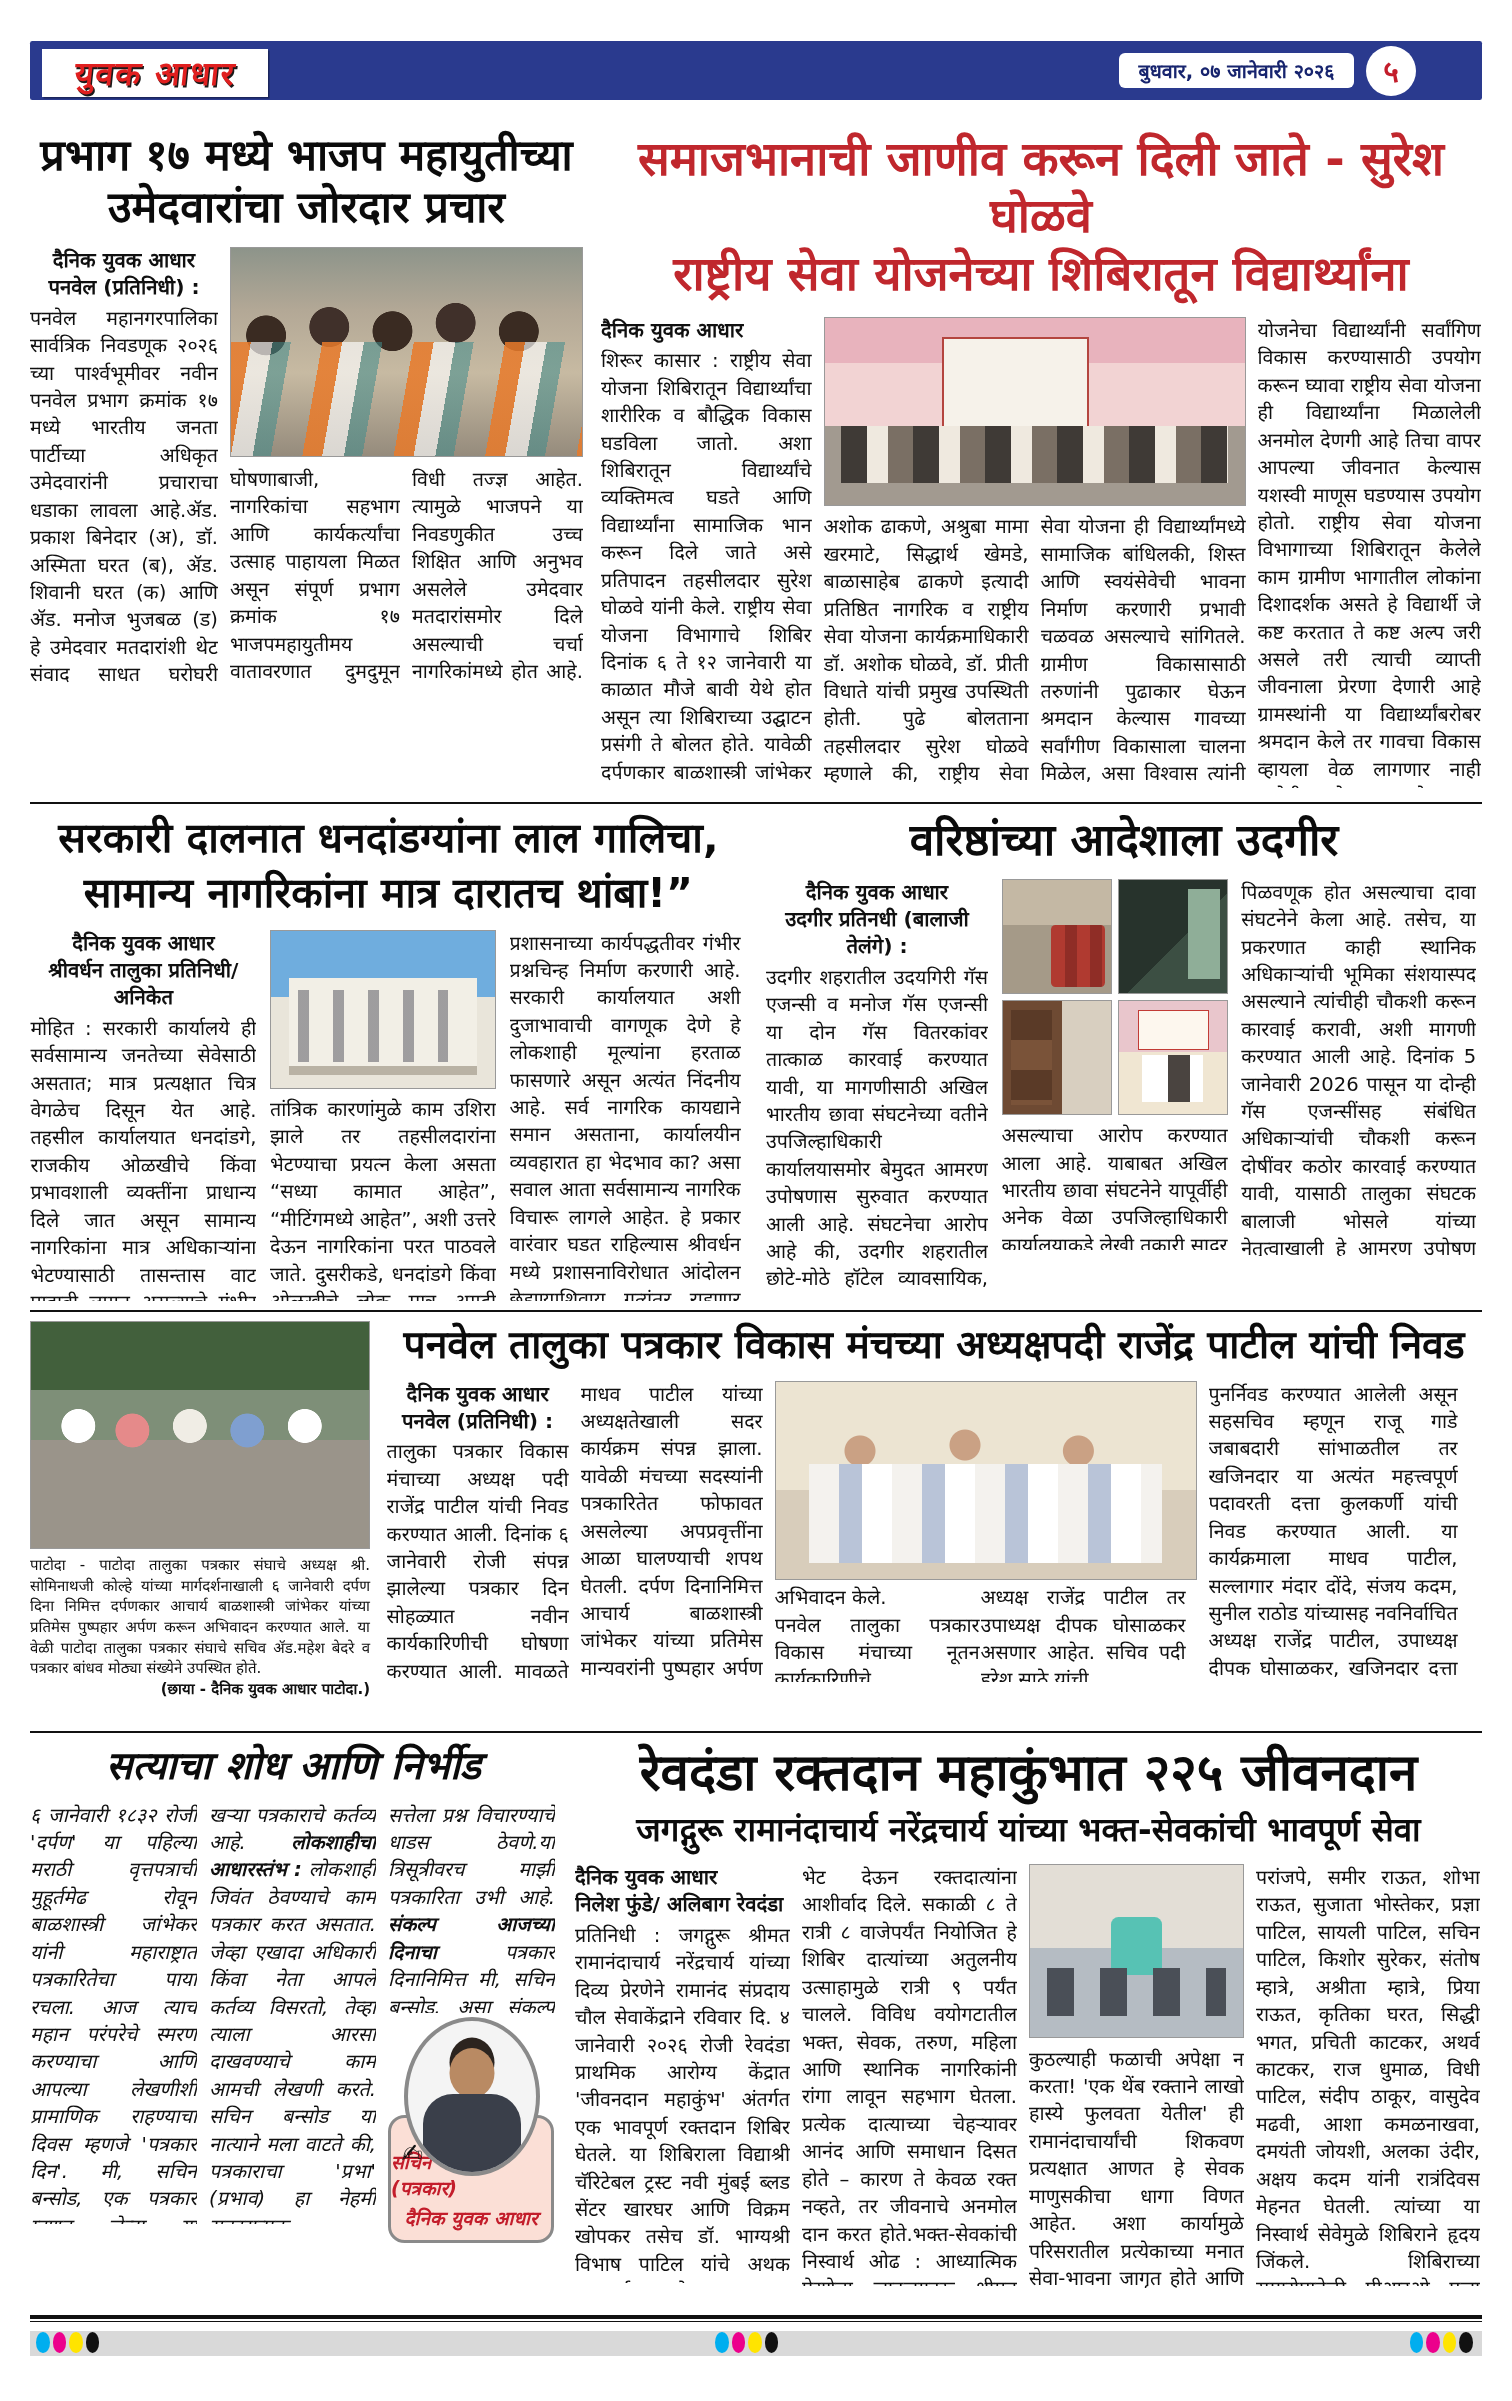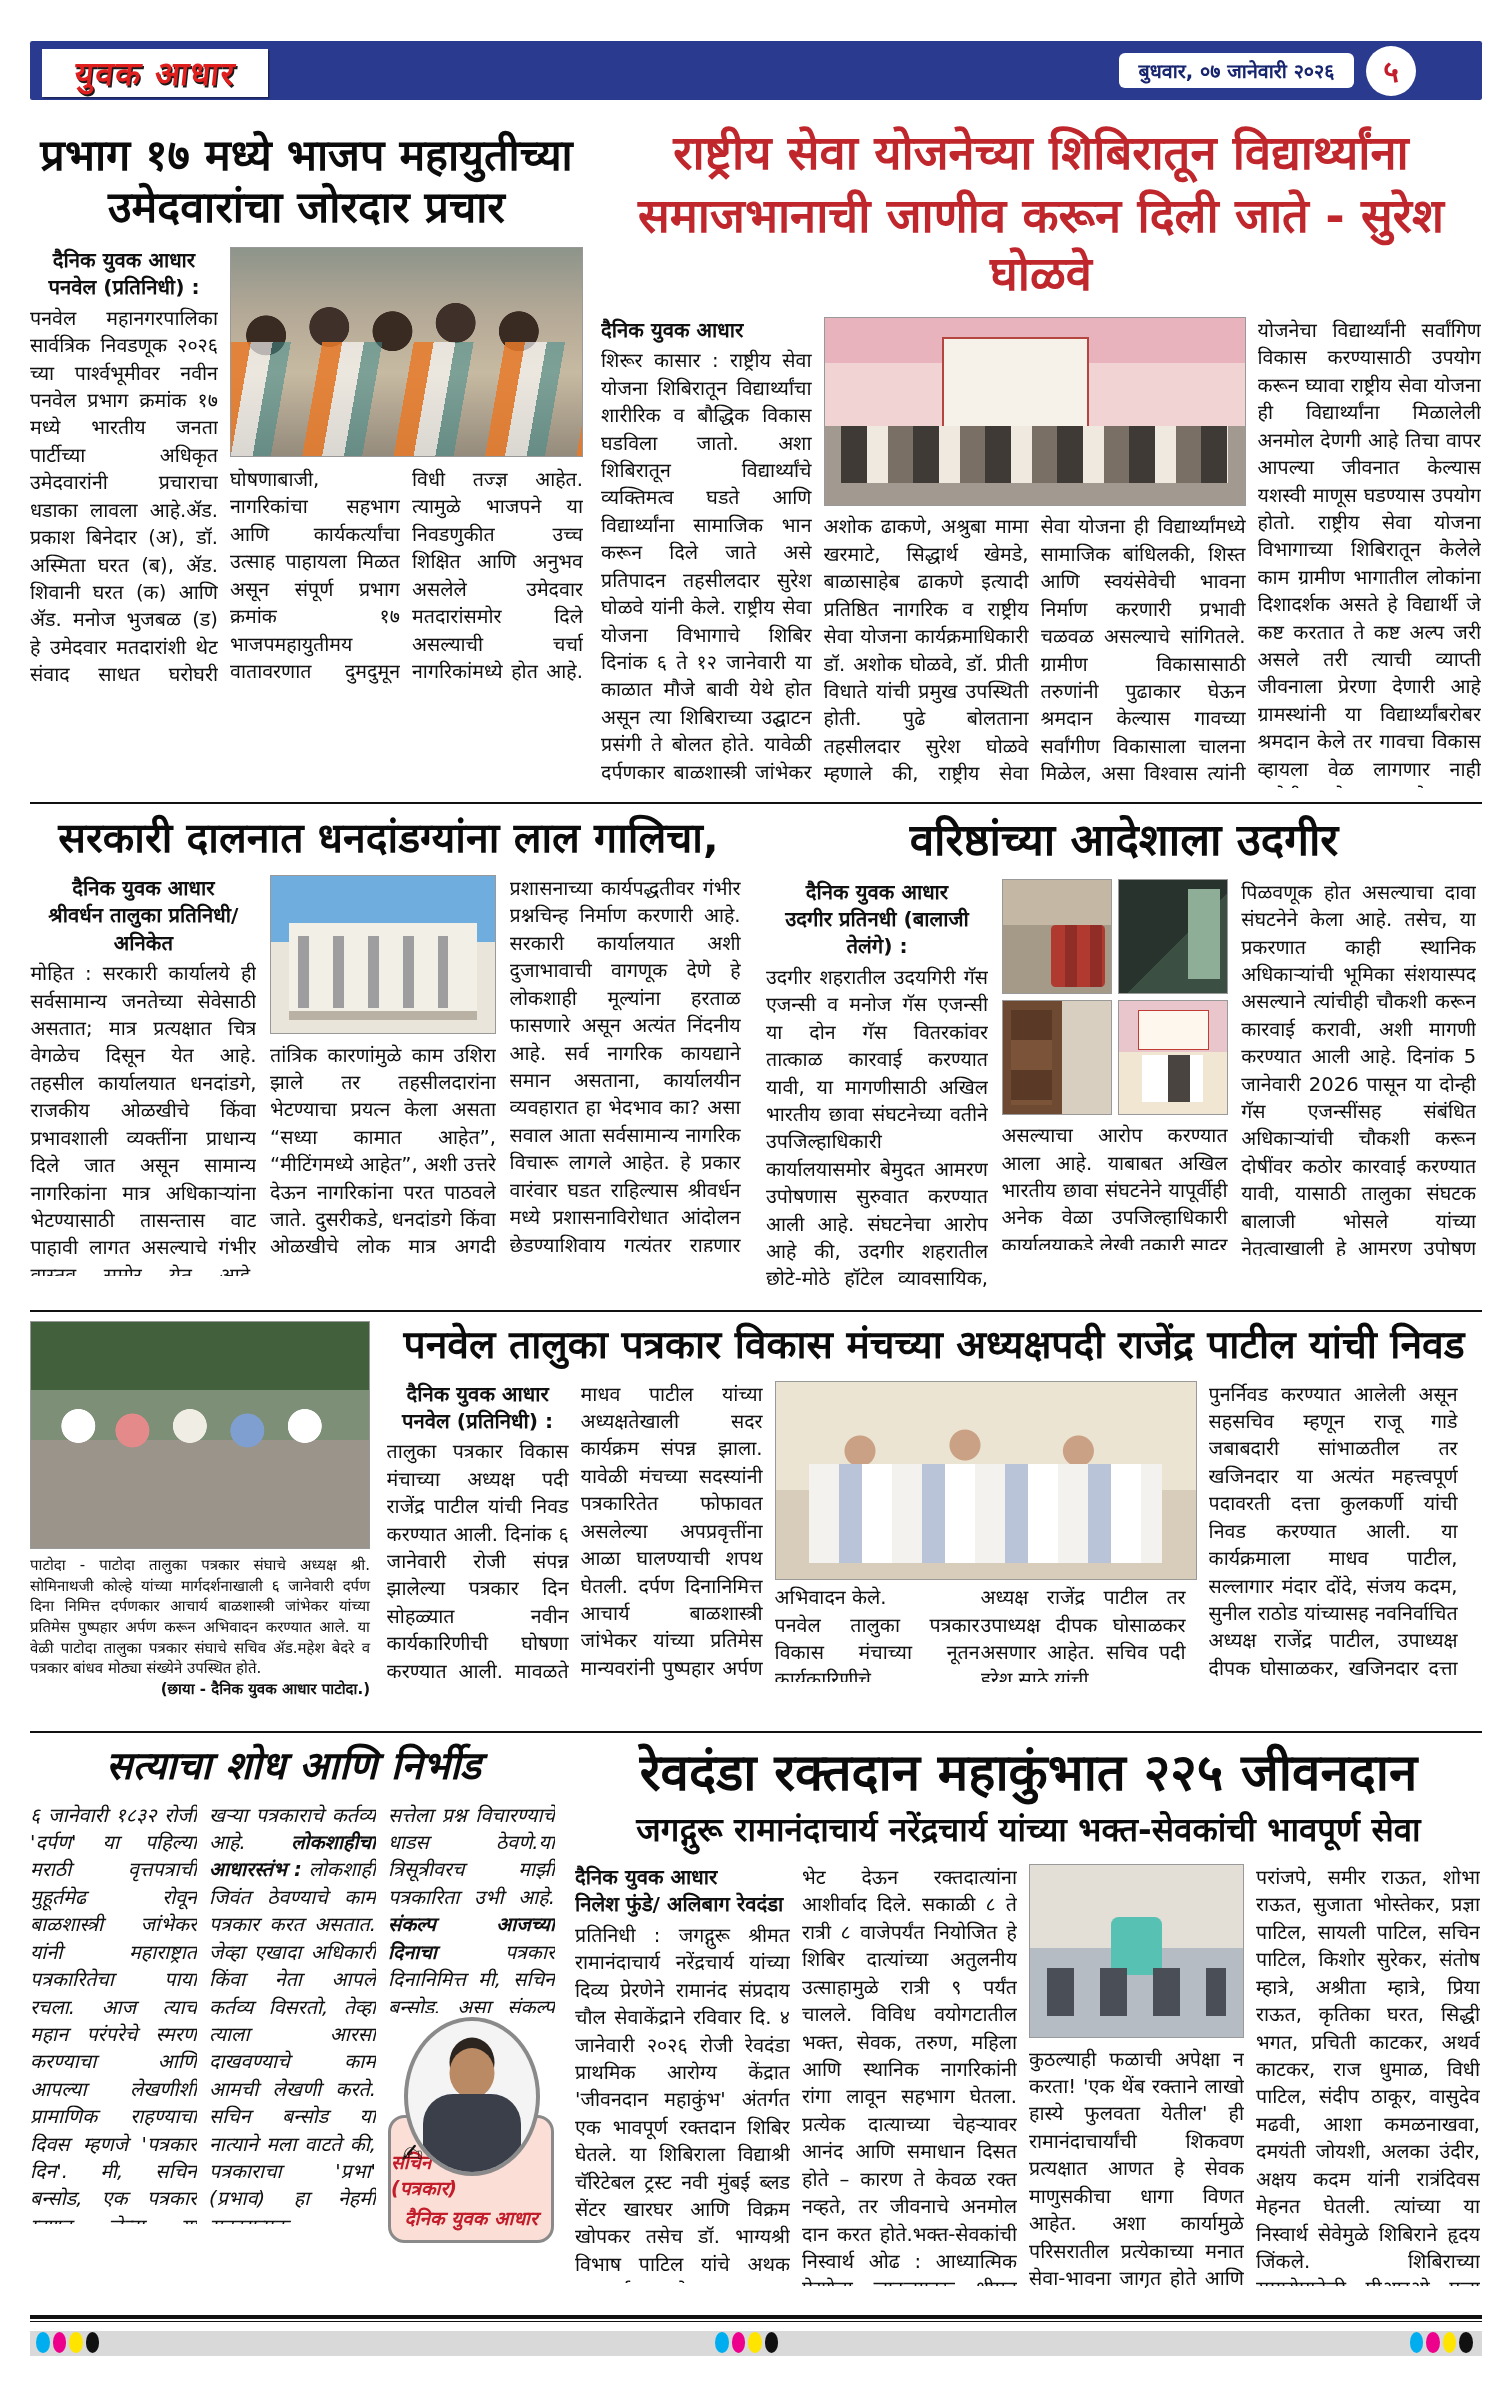--- a/index.html
+++ b/index.html
@@ -143,22 +143,22 @@
             <div class="ph ph-rally" style="height:208px;"></div>
             <div class="row" style="gap:12px;margin-top:9px;">
               <div class="col" style="width:170px;height:218px;">घोषणाबाजी, नागरिकांचा सहभाग आणि कार्यकर्त्यांचा उत्साह पाहायला मिळत असून संपूर्ण प्रभाग क्रमांक १७ भाजपमहायुतीमय वातावरणात दुमदुमून गेला आहे. विशेष म्हणजे, प्रभाग १७ मधील उमेदवारांपैकी डॉ. अस्मिता घरत या वैद्यकीय क्षेत्रातील असून, तर प्रकाश बिनेदार, शिवानी घरत आणि मनोज भुजबळ हे तिघेही</div>
               <div class="col" style="width:171px;height:218px;">विधी तज्ज्ञ आहेत. त्यामुळे भाजपने या निवडणुकीत उच्च शिक्षित आणि अनुभव असलेले उमेदवार मतदारांसमोर दिले असल्याची चर्चा नागरिकांमध्ये होत आहे. याच कारणामुळे सुज्ञ मतदारांकडून या उमेदवारांचे स्वागत होत असून, विकासाभिमुख नेतृत्वाला पाठिंबा देण्याची भावना प्रभागात दिसून येत आहे.</div>
             </div>
           </div>
         </div>
       </div>
 
       <div style="width:880px;overflow:hidden;">
+        <div class="hl red" style="font-size:47px;margin-top:6px;">समाजभानाची जाणीव करून दिली जाते - सुरेश घोळवे</div>
         <div class="hl red" style="font-size:47px;">राष्ट्रीय सेवा  योजनेच्या शिबिरातून विद्यार्थ्यांना</div>
-        <div class="hl red" style="font-size:47px;margin-top:6px;">समाजभानाची जाणीव करून दिली जाते - सुरेश घोळवे</div>
         <div class="row" style="margin-top:15px;gap:12px;">
           <div style="width:211px;">
             <div class="byline" style="text-align:left;">दैनिक युवक आधार</div>
             <div class="col" style="height:437px;margin-top:3px;">शिरूर कासार : राष्ट्रीय सेवा योजना शिबिरातून विद्यार्थ्यांचा शारीरिक व बौद्धिक विकास घडविला जातो. अशा शिबिरातून विद्यार्थ्यांचे व्यक्तिमत्व घडते आणि विद्यार्थ्यांना सामाजिक भान करून दिले जाते असे प्रतिपादन तहसीलदार सुरेश घोळवे यांनी केले. राष्ट्रीय सेवा योजना विभागाचे शिबिर दिनांक ६ ते १२ जानेवारी या काळात मौजे बावी येथे होत असून त्या शिबिराच्या उद्घाटन प्रसंगी ते बोलत होते. यावेळी दर्पणकार बाळशास्त्री जांभेकर यांच्याप्रतिमेस पुष्पहार अर्पण करून दर्पण दिन साजरा करण्यात आला. या कार्यक्रमाचे अध्यक्ष महाविद्यालयाचे प्राचार्य डॉ. विकास कांबळे हे होते. व्यासपीठावर सरपंच, उपसरपंच भगवान ढाकणे, शरद दिनकर ढाकणे,</div>
           </div>
           <div style="width:422px;">
             <div class="ph ph-stage" style="height:187px;"></div>
             <div class="row" style="gap:12px;margin-top:7.5px;">
               <div class="col" style="width:205px;height:271px;">अशोक ढाकणे, अश्रुबा मामा खरमाटे, सिद्धार्थ खेमडे, बाळासाहेब ढाकणे इत्यादी प्रतिष्ठित नागरिक व राष्ट्रीय सेवा योजना कार्यक्रमाधिकारी डॉ. अशोक घोळवे, डॉ. प्रीती विधाते यांची प्रमुख उपस्थिती होती. पुढे बोलताना तहसीलदार सुरेश घोळवे म्हणाले की, राष्ट्रीय सेवा योजनेमुळे विद्यार्थ्यांमध्ये समाजभान, नेतृत्वगुण व स्वयंसेवेची भावना निर्माण होते. ग्रामीण भागाच्या सर्वांगीण विकासासाठी तरुणांनी पुढाकार घ्यावा, असे आवाहन त्यांनी केले.</div>
               <div class="col" style="width:205px;height:271px;">सेवा योजना ही विद्यार्थ्यांमध्ये सामाजिक बांधिलकी, शिस्त आणि स्वयंसेवेची भावना निर्माण करणारी प्रभावी चळवळ असल्याचे सांगितले. ग्रामीण विकासासाठी तरुणांनी पुढाकार घेऊन श्रमदान केल्यास गावच्या सर्वांगीण विकासाला चालना मिळेल, असा विश्वास त्यांनी व्यक्त केला. अध्यक्षीय समारोप प्रसंगी बोलताना महाविद्यालयाचे प्राचार्य डॉ.विकास कांबळे म्हणाले की, राष्ट्रीय सेवा विद्यार्थ्यांना प्रेरणा देणारी योजना आहे आणि या संधीचा विद्यार्थ्यांनी लाभ घ्यावा.</div>
@@ -168,20 +168,21 @@
         </div>
       </div>
     </div>
 
     <hr class="rule">
 
     <div class="row" style="gap:19.6px;height:488px;justify-content:flex-end;">
 
       <div style="width:716px;overflow:hidden;">
         <div class="hl" style="font-size:41px;">सरकारी दालनात धनदांडग्यांना लाल गालिचा,</div>
+        <div class="hl" style="font-size:41px;margin-top:4.5px;">सामान्य नागरिकांना मात्र दारातच थांबा!”</div>
         <div class="row" style="margin-top:12px;gap:13.6px;">
           <div style="width:226px;">
             <div class="byline">दैनिक युवक आधार</div>
             <div class="byline">श्रीवर्धन तालुका प्रतिनिधी/अनिकेत</div>
             <div class="col" style="height:316px;margin-top:3px;">मोहित : सरकारी कार्यालये ही सर्वसामान्य जनतेच्या सेवेसाठी असतात; मात्र प्रत्यक्षात चित्र वेगळेच दिसून येत आहे. तहसील कार्यालयात धनदांडगे, राजकीय ओळखीचे किंवा प्रभावशाली व्यक्तींना प्राधान्य दिले जात असून सामान्य नागरिकांना मात्र अधिकाऱ्यांना भेटण्यासाठी तासन्तास वाट पाहावी लागत असल्याचे गंभीर वास्तव समोर येत आहे. गोरगरीब नागरिक आपल्या कामासाठी दूरवरच्या खेड्यापाड्यांतून तहसील कार्यालयात येतात. कागदपत्रांची पूर्तता, प्रमाणपत्रे, शासकीय योजना, महसूलविषयक कामे यासाठी त्यांनी वेळ, पैसा आणि मेहनत खर्च केलेली असते. मात्र एखाद्या अडचणीमुळे किंवा</div>
           </div>
           <div style="width:226px;">
             <div class="ph ph-building" style="height:157px;"></div>
             <div class="col" style="height:211px;margin-top:7.5px;">तांत्रिक कारणांमुळे काम उशिरा झाले तर तहसीलदारांना भेटण्याचा प्रयत्न केला असता “सध्या कामात आहेत”, “मीटिंगमध्ये आहेत”, अशी उत्तरे देऊन नागरिकांना परत पाठवले जाते. दुसरीकडे, धनदांडगे किंवा ओळखीचे लोक मात्र अगदी सहजपणे अधिकाऱ्यांच्या दालनात प्रवेश करताना दिसतात. त्यांच्या भेटी केवळ कामापुरत्या मर्यादित नसून गप्पा, चर्चा यासाठीही अधिकाऱ्यांकडे वेळच वेळ असल्याचे चित्र नागरिकांच्या डोळ्यांसमोर उभे राहत आहे. ही बाब</div>
           </div>

